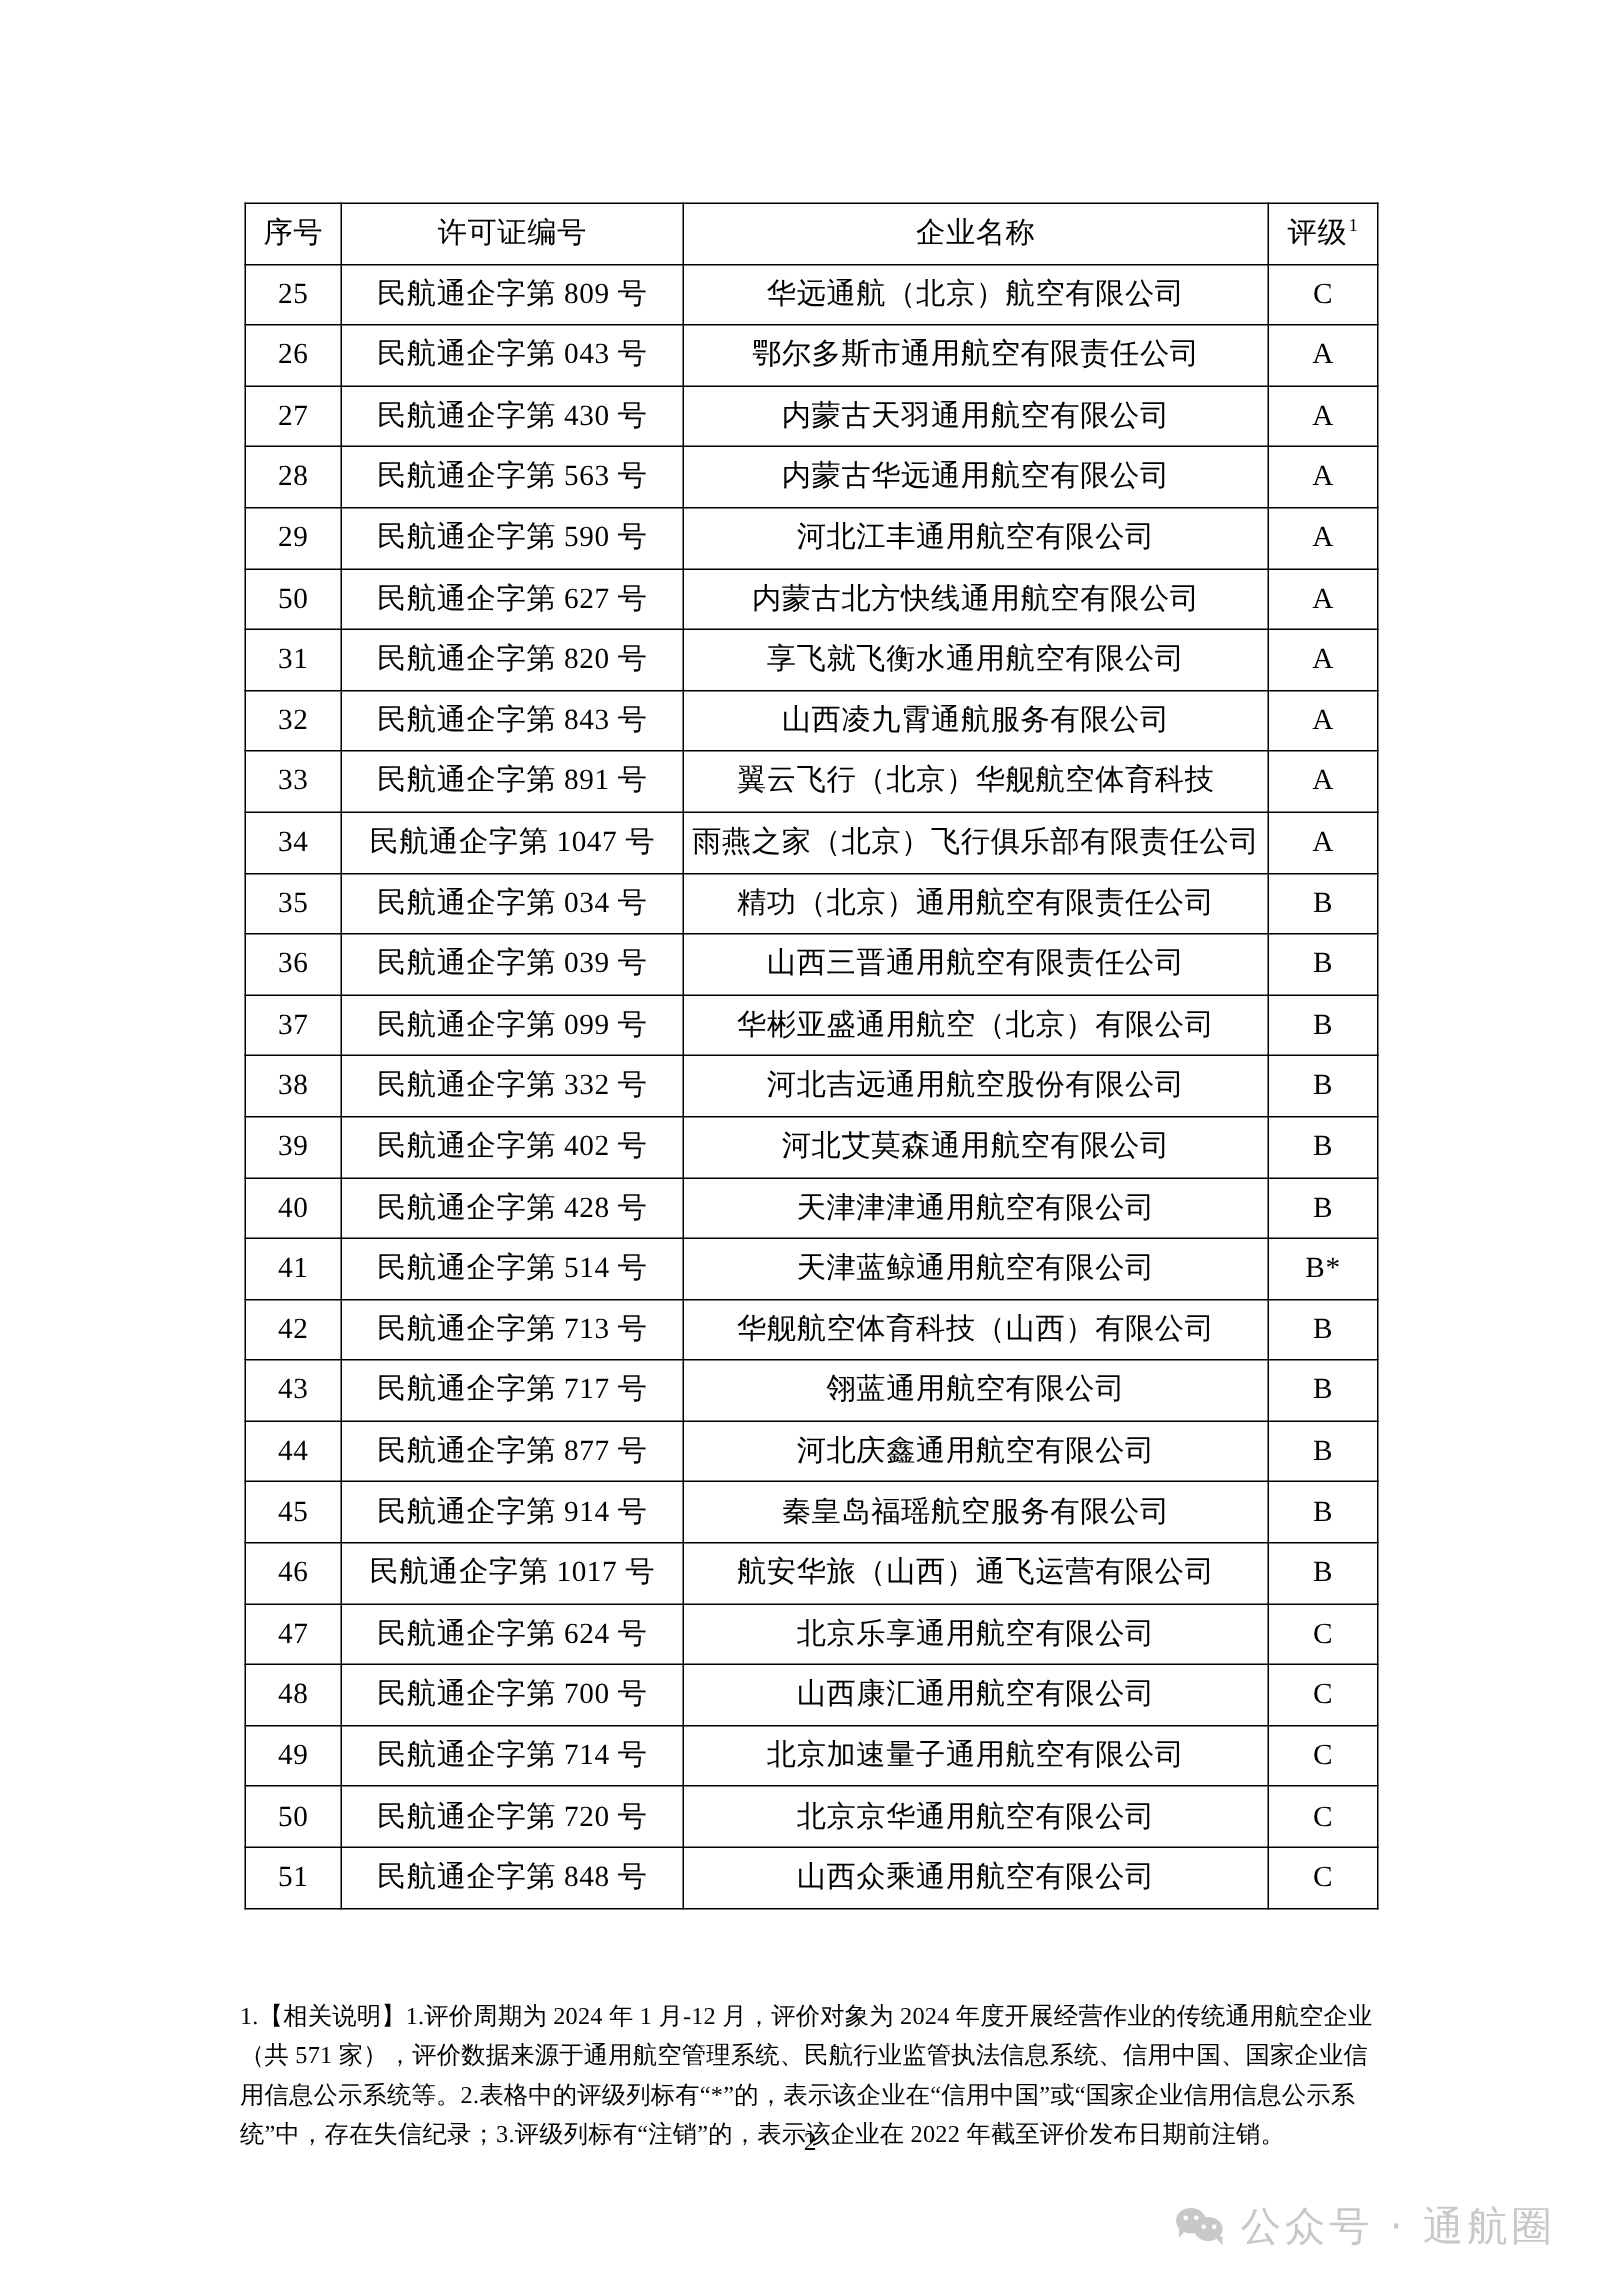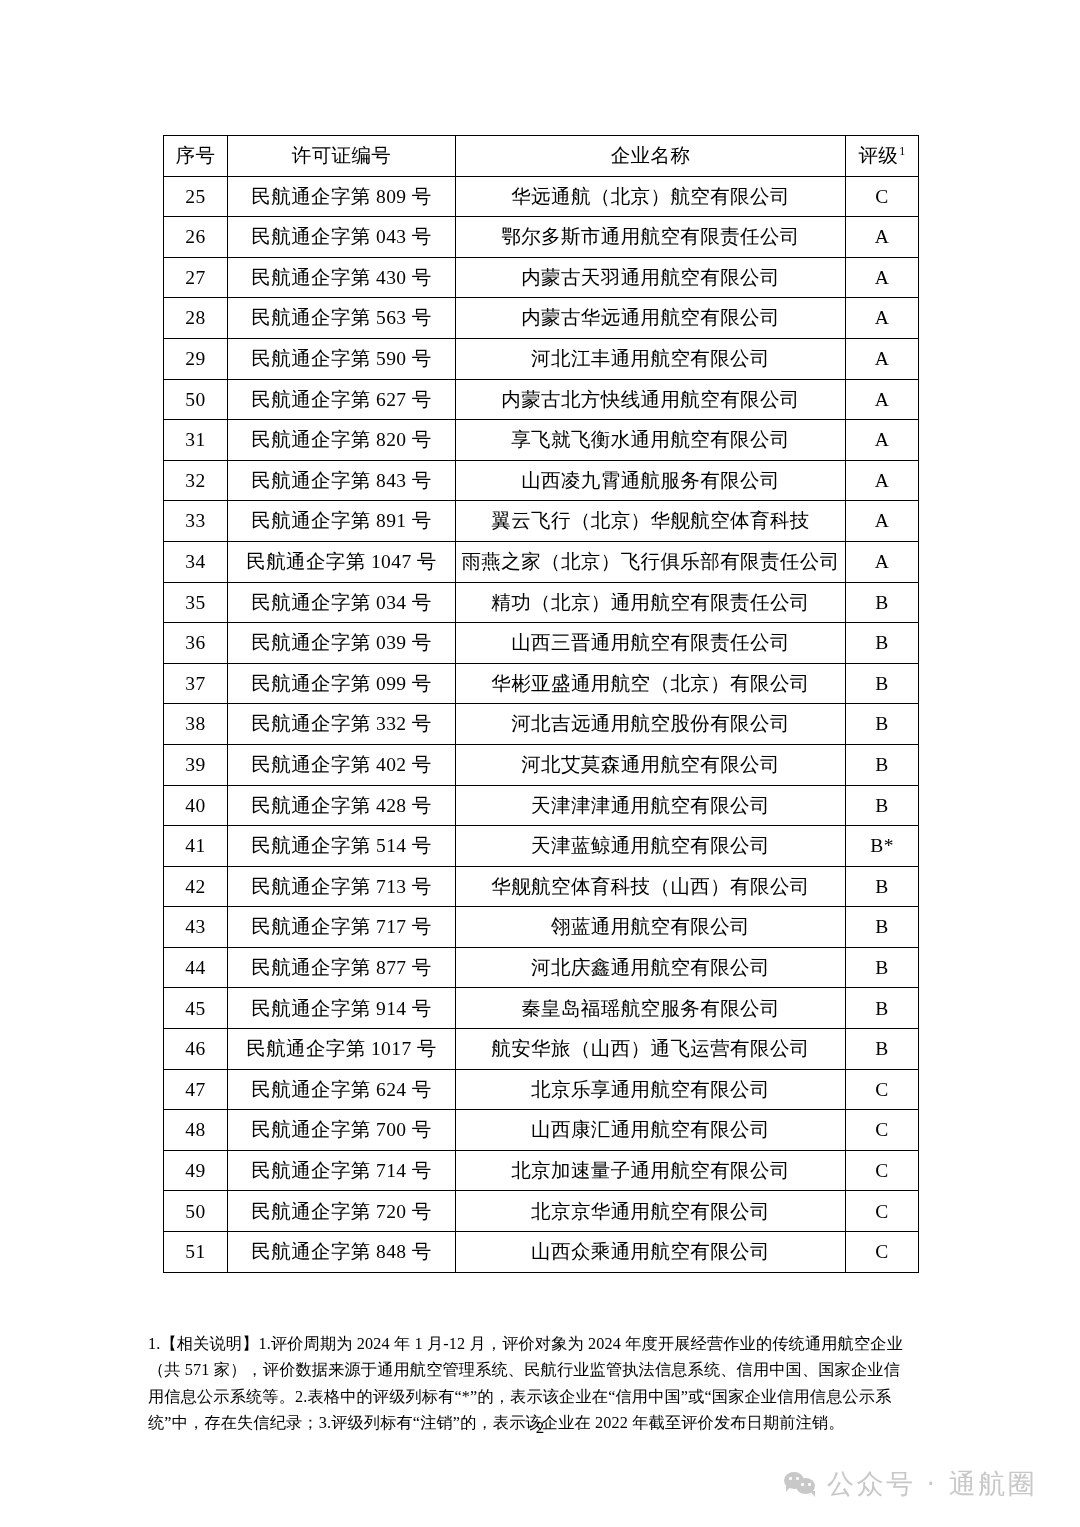--- a/index.html
+++ b/index.html
@@ -59,21 +59,21 @@
     letter-spacing: 0.6px;
     height: 41px;
   }
   .lic-cell { letter-spacing: 0.6px; }
   .name-cell { letter-spacing: 0.8px; }
   .num-cell { font-size: 19px; letter-spacing: 0.2px; }
   .grade-cell { font-size: 19px; }
 
   .footnote {
     position: absolute;
-    left: 148px;
+    left: 160px;
     top: 1331px;
     width: 784px;
     font-size: 16.2px;
     line-height: 26.4px;
     text-align: justify;
     letter-spacing: 0.15px;
   }
   .footnote .ln { display: block; white-space: nowrap; }
   .footnote .ln.indent { text-indent: 0; }
 

